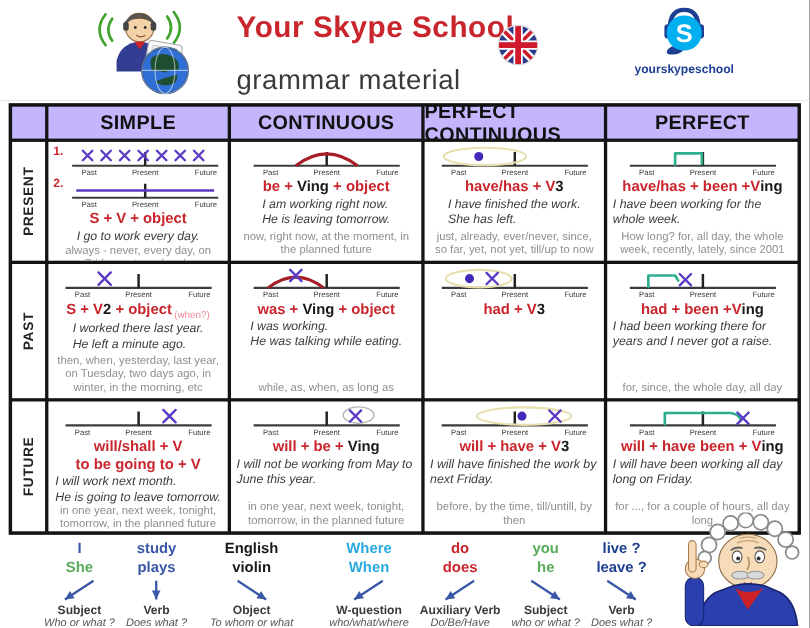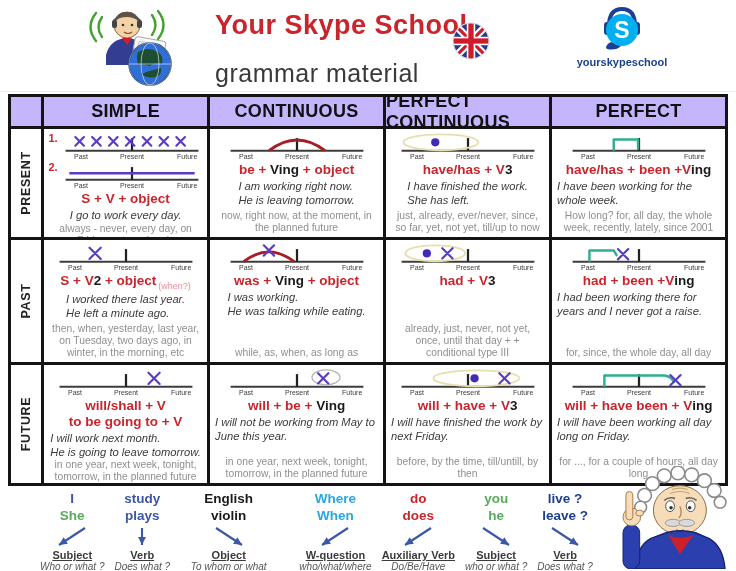--- a/index.html
+++ b/index.html
@@ -39,21 +39,21 @@
   .fnote{color:#ef8b96;font-size:9px;font-weight:normal;vertical-align:sub;margin-left:2px}
   .examples{font-style:italic;color:#3b3b3b;font-size:11.2px;line-height:1.22;text-align:left;margin-top:2px}
   .u{text-decoration-color:#c0392b;text-underline-offset:2px}
   .hints{margin-top:auto;color:var(--hint);font-size:10.3px;line-height:1.18;text-align:center}
   
   .bottom{display:flex;align-items:flex-start;padding:5px 0 0 40px;gap:22px}
   .sb-group{display:flex;gap:10px}
   .sb-col{display:flex;flex-direction:column;align-items:center}
   .sb-words{font-weight:bold;font-size:13.5px;line-height:1.25;text-align:center}
   .sb-arrow{height:22px;margin-top:1px}
-  .sb-label{font-weight:bold;font-size:11px;color:#3b3b3b;text-decoration:underline;margin-top:1px}
+  .sb-label{font-weight:bold;font-size:11px;color:#3b3b3b;margin-top:1px}
   .sb-desc{font-style:italic;color:#555;font-size:10px;line-height:1.2;text-align:center;white-space:pre-line}
   .c-blue{color:var(--blue)} .c-green{color:var(--green)} .c-black{color:#1a1a1a}
   .c-cyan{color:var(--cyan)} .c-red{color:var(--red)} .c-navy{color:var(--navy)}
   .teacher{position:absolute;right:3px;top:466px;width:118px;height:103px}
 </style>
 </head>
 <body>
 
 <div class="header">
   <svg class="logo" viewBox="0 0 108 86">
@@ -294,21 +294,20 @@
             <path d="M47.5,5.5L58.5,16.5M47.5,16.5L58.5,5.5" stroke="#5b3bc4" stroke-width="2.3" fill="none" stroke-linecap="round"></path>
     <text x="13" y="29">Past</text>
     <text x="75" y="29" text-anchor="middle">Present</text>
     <text x="134" y="29" text-anchor="middle">Future</text>
           </svg>
         </div>
       </div>
       <div class="formula">
         <div>had + V<b class="blk">3</b></div>
       </div>
-      <div class="hints">already, just, never, not yet, once, until that day + + conditional type III</div>
     </div>
     <div class="cell">
       <div class="dias">
         <div class="drow">
           <svg class="tl" viewBox="0 0 150 31">
     <line x1="4" y1="20" x2="146" y2="20" stroke="#3c3c3c" stroke-width="2"></line>
     <line x1="75" y1="6.5" x2="75" y2="20" stroke="#222" stroke-width="2.4"></line>
             <path d="M22,19 L22,8 L48,8 L51,13" fill="none" stroke="#2fae8f" stroke-width="2.6" stroke-linejoin="round" stroke-linecap="round"></path>
             <path d="M52.5,6.5L63.5,17.5M52.5,17.5L63.5,6.5" stroke="#5b3bc4" stroke-width="2.3" fill="none" stroke-linecap="round"></path>
     <text x="13" y="29">Past</text>

